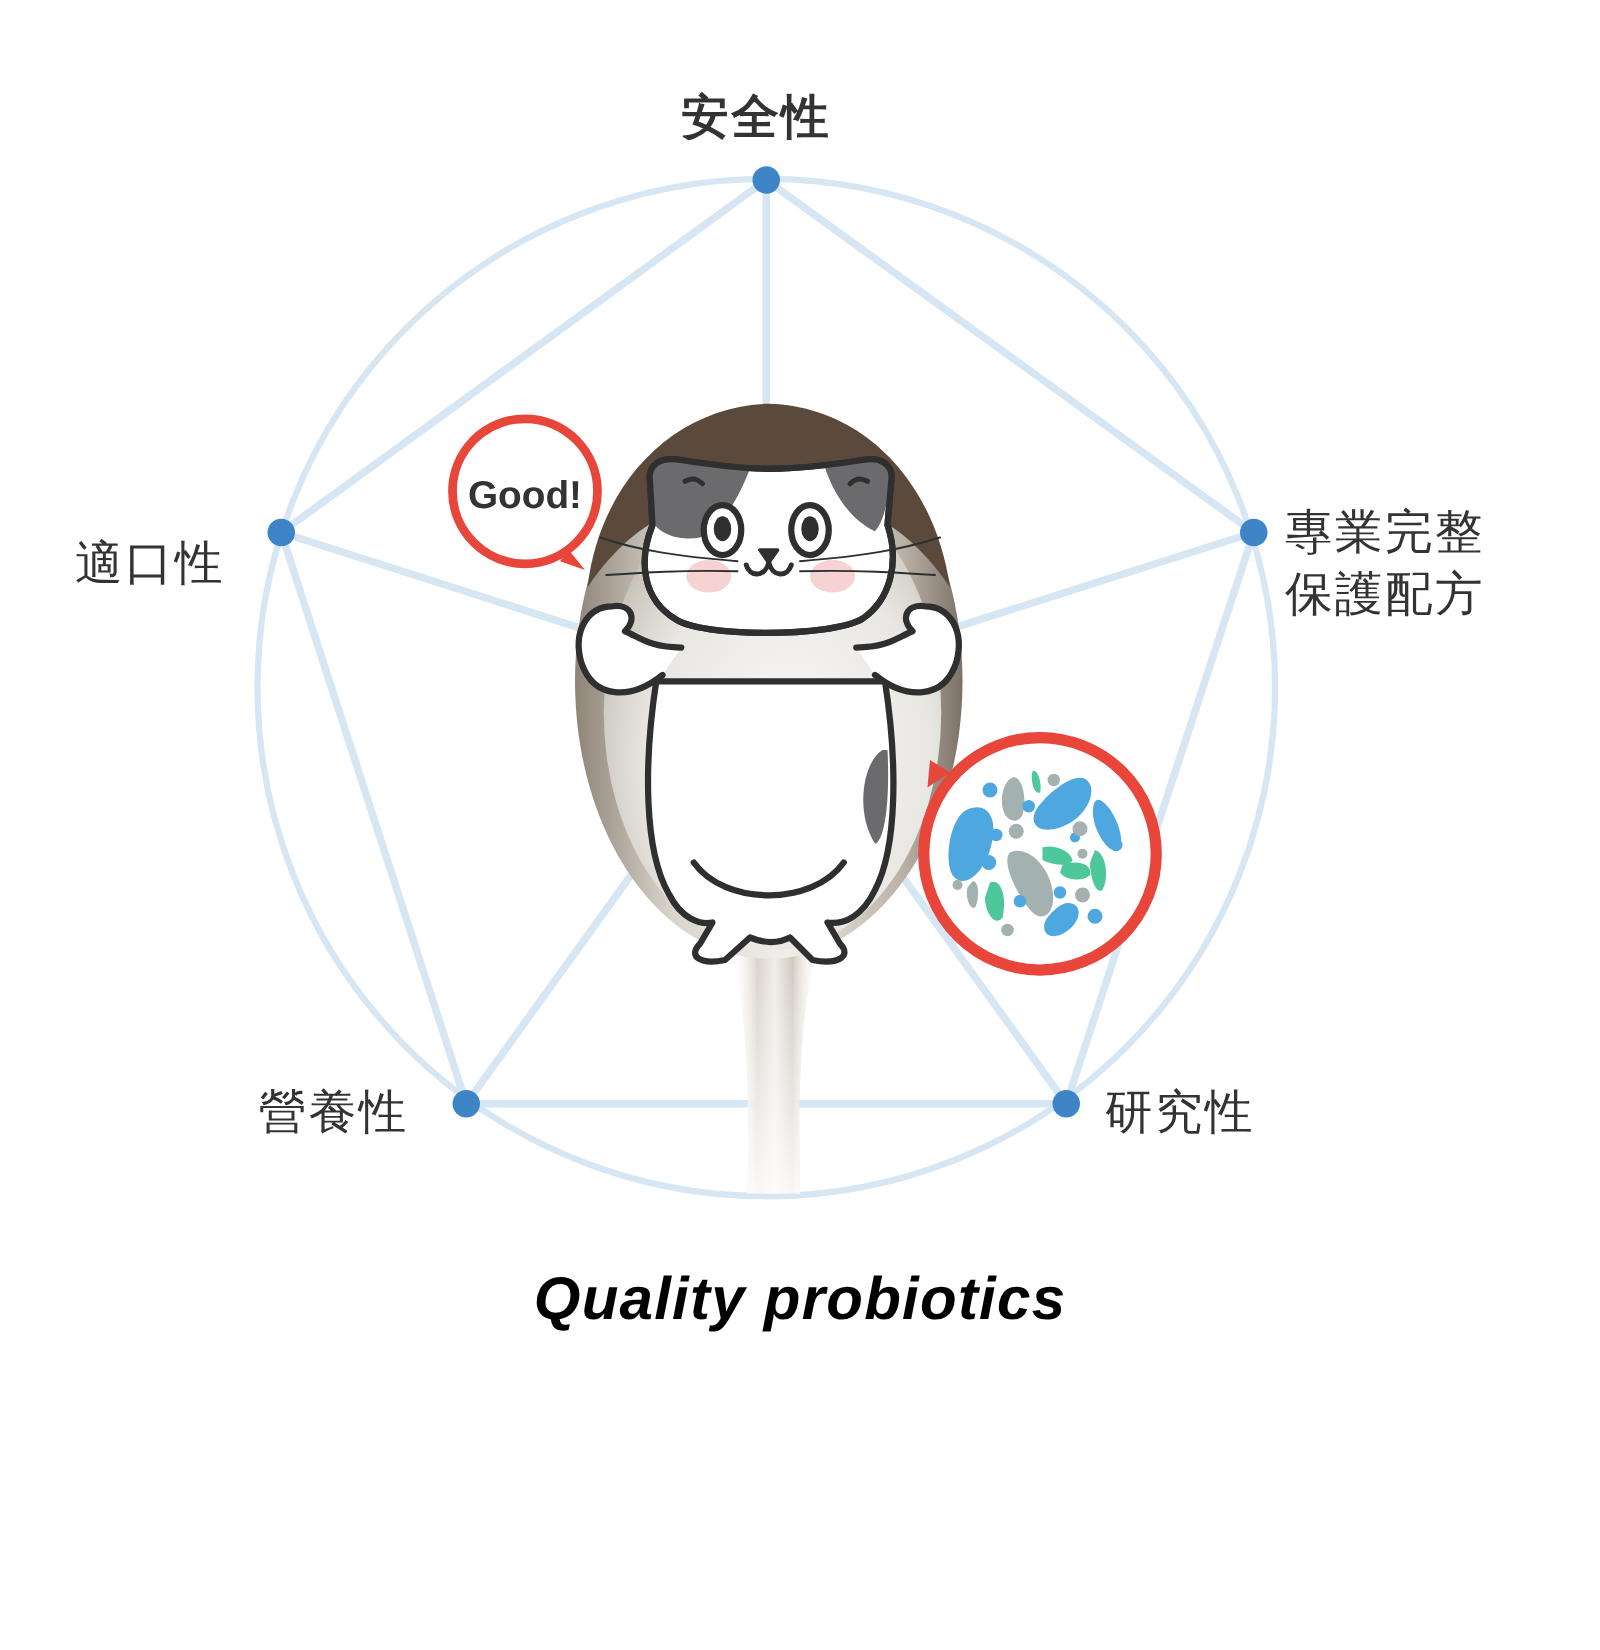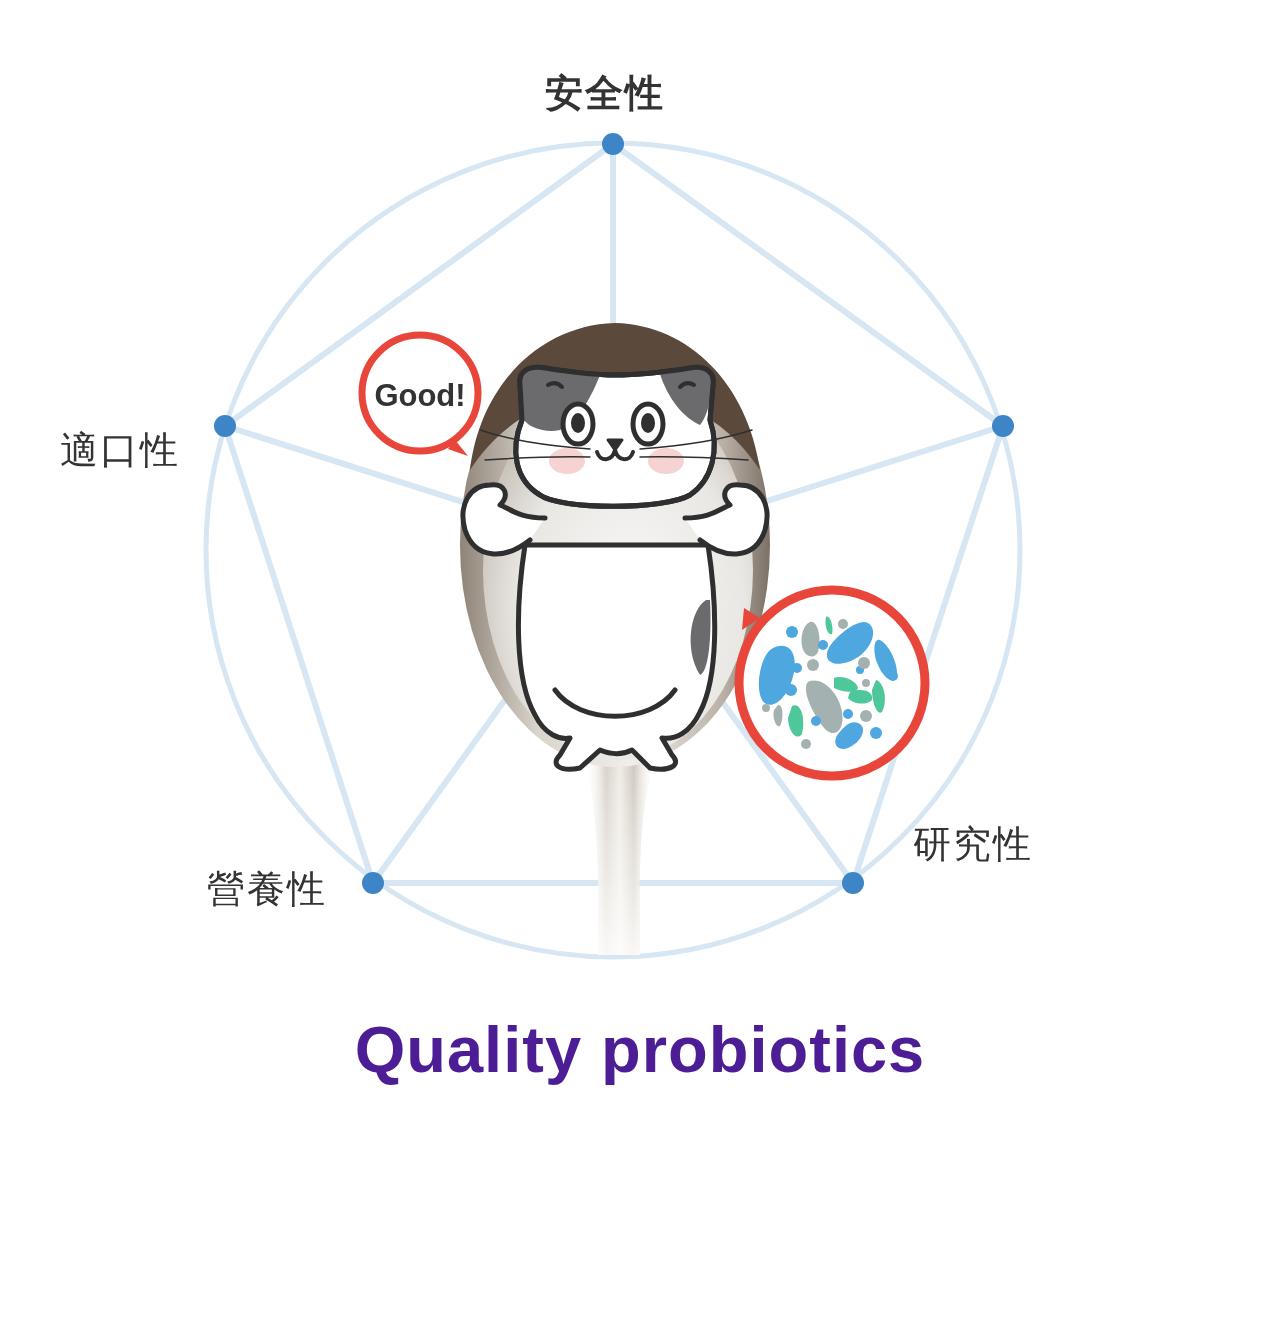--- a/index.html
+++ b/index.html
@@ -26,33 +26,34 @@
       font-size: 38px;
       line-height: 50px;
       letter-spacing: 2px;
       white-space: pre;
       font-family: "DejaVu Sans", sans-serif;
     }
     #label-top    { left: 545px; top: 68px; font-weight: bold; }
     #label-right  { left: 1028px; top: 400px; }
     #label-left   { left: 60px;  top: 400px; margin-top: 25px; }
     #label-bl     { left: 207px; top: 864px; }
-    #label-br     { left: 884px; top: 819px; margin-left: 29px; }
+    #label-br     { left: 884px; top: 864px; }
 
     #title {
       position: absolute;
       left: 0;
       width: 1280px;
       top: 1012px;
       text-align: center;
       font-family: "Liberation Sans", sans-serif;
       font-weight: bold;
-      font-size: 65px;
-      color: #4c1d95;
+      font-size: 48px;
+      color: #000000;
       letter-spacing: 1px;
+      font-style: italic;
     }
     .good-text {
       font-family: "Liberation Sans", sans-serif;
       font-weight: bold;
     }
   </style>
 </head>
 <body>
 
 <div id="stage">
@@ -201,18 +202,20 @@
     <g fill="#3d85c6">
       <circle cx="613" cy="144" r="11"></circle>
       <circle cx="1003" cy="426" r="11"></circle>
       <circle cx="853" cy="883" r="11"></circle>
       <circle cx="373" cy="883" r="11"></circle>
       <circle cx="225" cy="426" r="11"></circle>
     </g>
   </svg>
 
   <div id="label-top" class="axis-label">安全性</div>
+  <div id="label-right" class="axis-label">專業完整
+保護配方</div>
   <div id="label-br" class="axis-label">研究性</div>
   <div id="label-bl" class="axis-label">營養性</div>
   <div id="label-left" class="axis-label">適口性</div>
 
   <div id="title">Quality probiotics</div>
 </div>
 
 </body></html>

